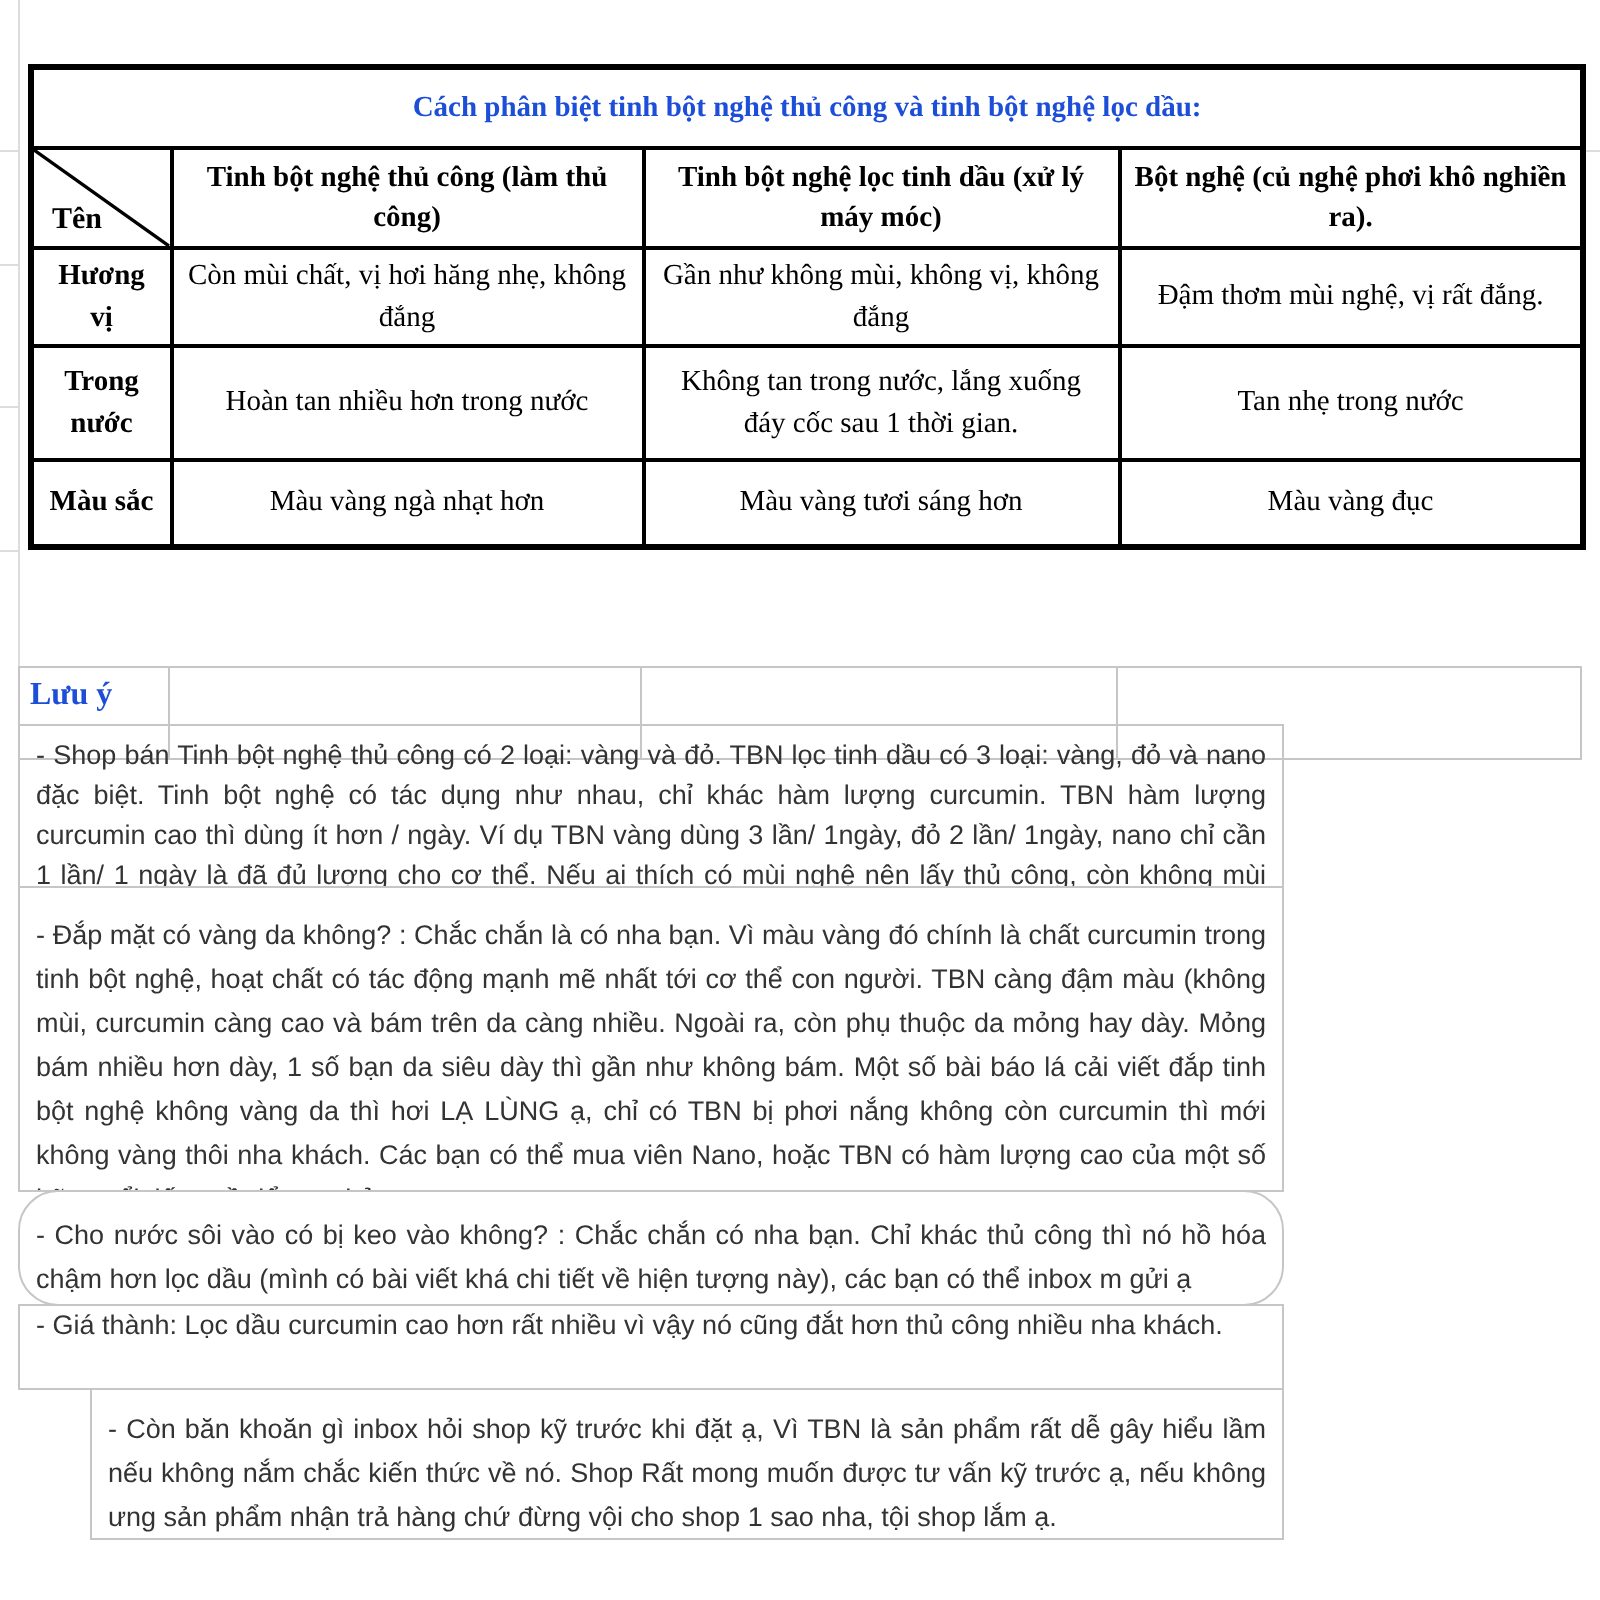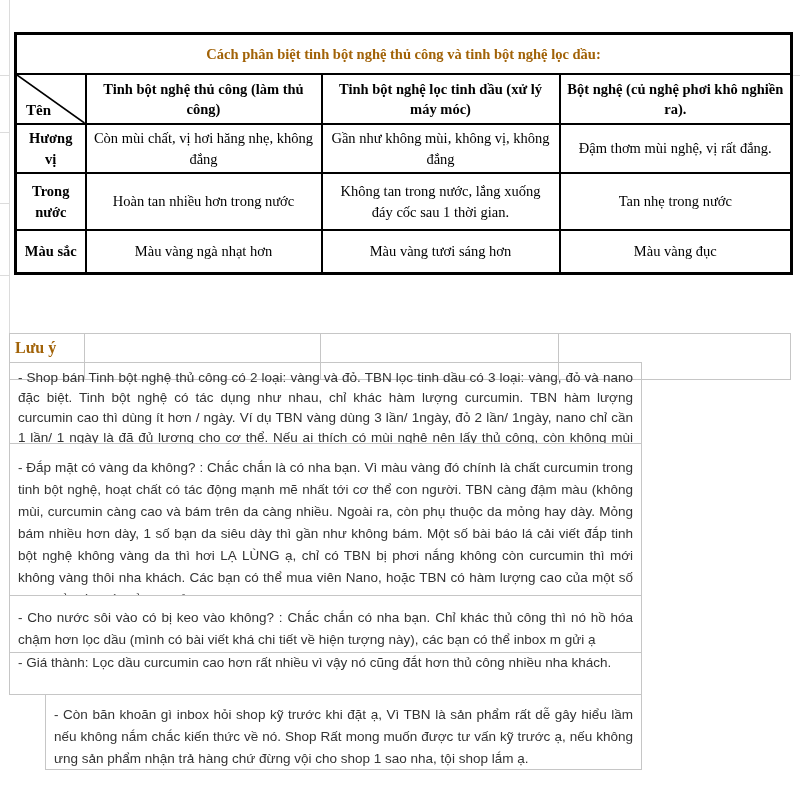--- a/index.html
+++ b/index.html
@@ -40,26 +40,26 @@
 
   
   .blocks{position:absolute;left:9px;top:363px;width:633px;}
   .pblock{border:1px solid #c6c6c6;box-sizing:border-box;margin-top:-1px;
     padding:0 8px;overflow:hidden;}
   .pblock p{margin:0;font-size:13.5px;line-height:20px;color:#333;text-align:justify;}
   .pblock p.em{font-style:italic;text-align:left;letter-spacing:0.2px;}
   .b1{height:82px;padding-top:5px;}
   .b2{height:153px;padding-top:13px;}
   .b2 p{line-height:22px;}
-  .b3{height:58px;padding-top:11px;}
+  .b3{height:58px;padding-top:11px;border-radius:20px;}
   .b3 p{line-height:22px;}
   .b4{height:43px;padding-top:0;}
   .b5{height:76px;padding-top:9px;margin-left:36px;}
   .b5 p{line-height:22px;}
-  .red{color:#a16207;}
+  .red{color:#1d4ed8;}
 </style>
 </head>
 <body>
 
 <div class="page">
 
   <div class="gl" style="left:9px;top:0;width:1px;height:333px;"></div>
   <div class="gl" style="left:0;top:75px;width:9px;height:1px;"></div>
   <div class="gl" style="left:0;top:132px;width:9px;height:1px;"></div>
   <div class="gl" style="left:0;top:203px;width:9px;height:1px;"></div>

